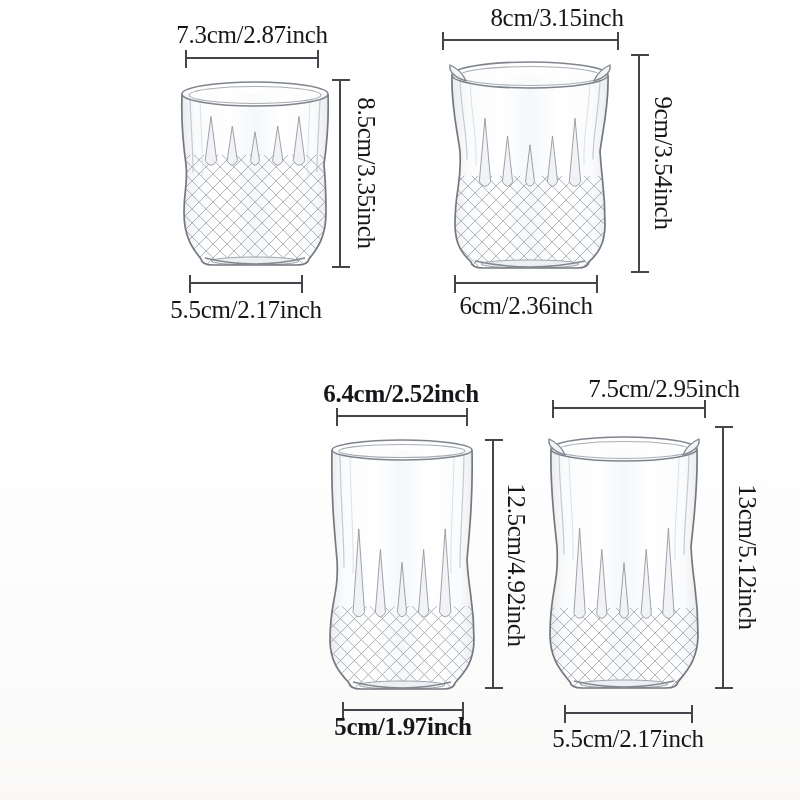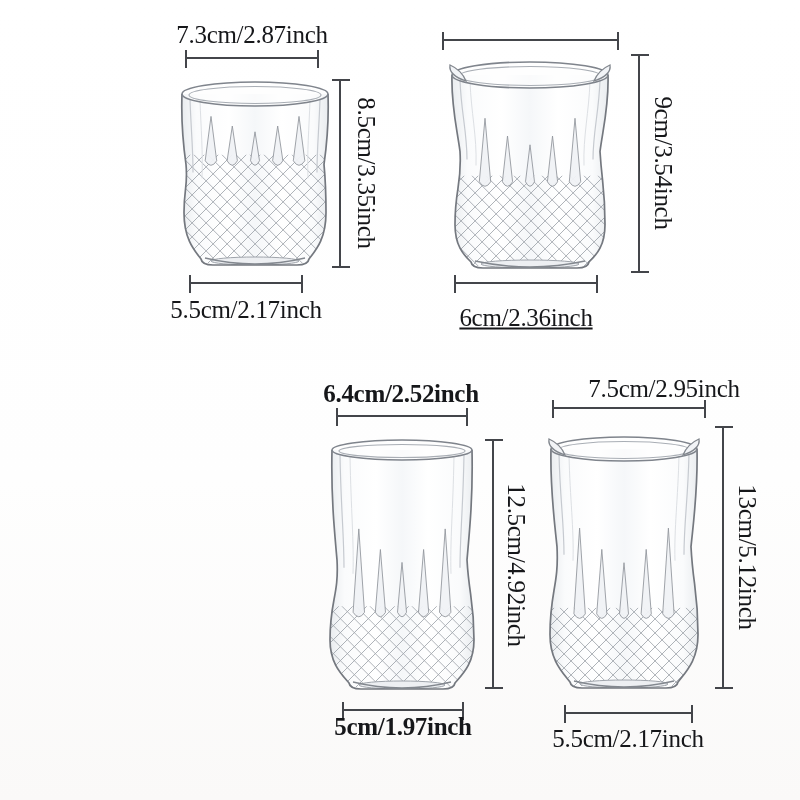--- a/index.html
+++ b/index.html
@@ -112,20 +112,21 @@
     <path d="M 25 180 Q 75 192, 125 180" fill="none" stroke="#83888f" stroke-width="1.4"></path>
     <ellipse cx="75" cy="16" rx="73" ry="12" fill="#fdfdfe" fill-opacity="0.55" stroke="#7f848c" stroke-width="1.6"></ellipse>
     <ellipse cx="75" cy="17" rx="66" ry="8.5" fill="none" stroke="#a9aeb5" stroke-width="1.1"></ellipse>
 
   </svg>
   <div class="dim-v" style="left:339px;top:80px;height:187px;"></div>
   <div class="dim-label vert" style="left:366px;top:173px;">8.5cm/3.35inch</div>
   <div class="dim-h" style="left:190px;top:282px;width:112px;"></div>
   <div class="dim-label" style="left:246px;top:309px;">5.5cm/2.17inch</div>
 
+  <div class="dim-label" style="left:557px;top:17px;">8cm/3.15inch</div>
   <div class="dim-h" style="left:443px;top:39px;width:175px;"></div>
   <svg id="g1" class="glass" style="left:444px;top:52px;" width="172" height="221" viewBox="0 0 172 221">
     <defs>
       <clipPath id="gcl1">
           <path d="M 8 23 C 7 53.6, 13 76.5, 16 99.5 C 18 132.3, 11 135.9, 11 172.4 C 11 193.2, 19 202.3, 27 210 Q 28 216, 39 216 L 133 216 Q 144 216, 145 210 C 153 202.3, 161 193.2, 161 172.4 C 161 135.9, 158 132.3, 156 99.5 C 159 76.5, 165 53.6, 164 23 Z"></path>
         </clipPath>
       <linearGradient id="grad1" x1="0" y1="0" x2="1" y2="0">
         <stop offset="0" stop-color="#e9ecef"></stop>
           <stop offset="0.1" stop-color="#fafbfc"></stop>
         <stop offset="0.32" stop-color="#ffffff"></stop>
@@ -203,21 +204,21 @@
     <path d="M 8 23 C 7 53.6, 13 76.5, 16 99.5 C 18 132.3, 11 135.9, 11 172.4 C 11 193.2, 19 202.3, 27 210 Q 28 216, 39 216 L 133 216 Q 144 216, 145 210 C 153 202.3, 161 193.2, 161 172.4 C 161 135.9, 158 132.3, 156 99.5 C 159 76.5, 165 53.6, 164 23" fill="none" stroke="#74787f" stroke-width="1.7"></path>
     <path d="M 31 209 Q 86 221, 141 209" fill="none" stroke="#83888f" stroke-width="1.4"></path>
     <ellipse cx="86" cy="23" rx="78" ry="13" fill="#fdfdfe" fill-opacity="0.55" stroke="#7f848c" stroke-width="1.6"></ellipse>
     <ellipse cx="86" cy="24" rx="71" ry="9.5" fill="none" stroke="#a9aeb5" stroke-width="1.1"></ellipse>
     <path d="M 22 29 C 10 25, 5 19, 6 13 C 13 16, 19 22, 22 29 Z" fill="#f2f4f7" stroke="#82878e" stroke-width="1.3"></path>
       <path d="M 150 29 C 162 25, 167 19, 166 13 C 159 16, 153 22, 150 29 Z" fill="#f2f4f7" stroke="#82878e" stroke-width="1.3"></path>
   </svg>
   <div class="dim-v" style="left:638px;top:55px;height:217px;"></div>
   <div class="dim-label vert" style="left:663px;top:163px;">9cm/3.54inch</div>
   <div class="dim-h" style="left:455px;top:282px;width:142px;"></div>
-  <div class="dim-label" style="left:526px;top:317px;text-decoration:underline;">6cm/2.36inch</div>
+  <div class="dim-label" style="left:526px;top:305px;">6cm/2.36inch</div>
 
   <div class="dim-label" style="left:401px;top:393px;font-weight:bold;">6.4cm/2.52inch</div>
   <div class="dim-h" style="left:337px;top:415px;width:130px;"></div>
   <svg id="g2" class="glass" style="left:328px;top:436px;" width="148" height="258" viewBox="0 0 148 258">
     <defs>
       <clipPath id="gcl2">
           <path d="M 4 14 C 3 57.9, 6 90.9, 9 123.8 C 11 159.8, 2 163.8, 2 203.8 C 2 227.4, 13 237.8, 21 247 Q 22 253, 33 253 L 115 253 Q 126 253, 127 247 C 135 237.8, 146 227.4, 146 203.8 C 146 163.8, 141 159.8, 139 123.8 C 142 90.9, 145 57.9, 144 14 Z"></path>
         </clipPath>
       <linearGradient id="grad2" x1="0" y1="0" x2="1" y2="0">
         <stop offset="0" stop-color="#e9ecef"></stop>

